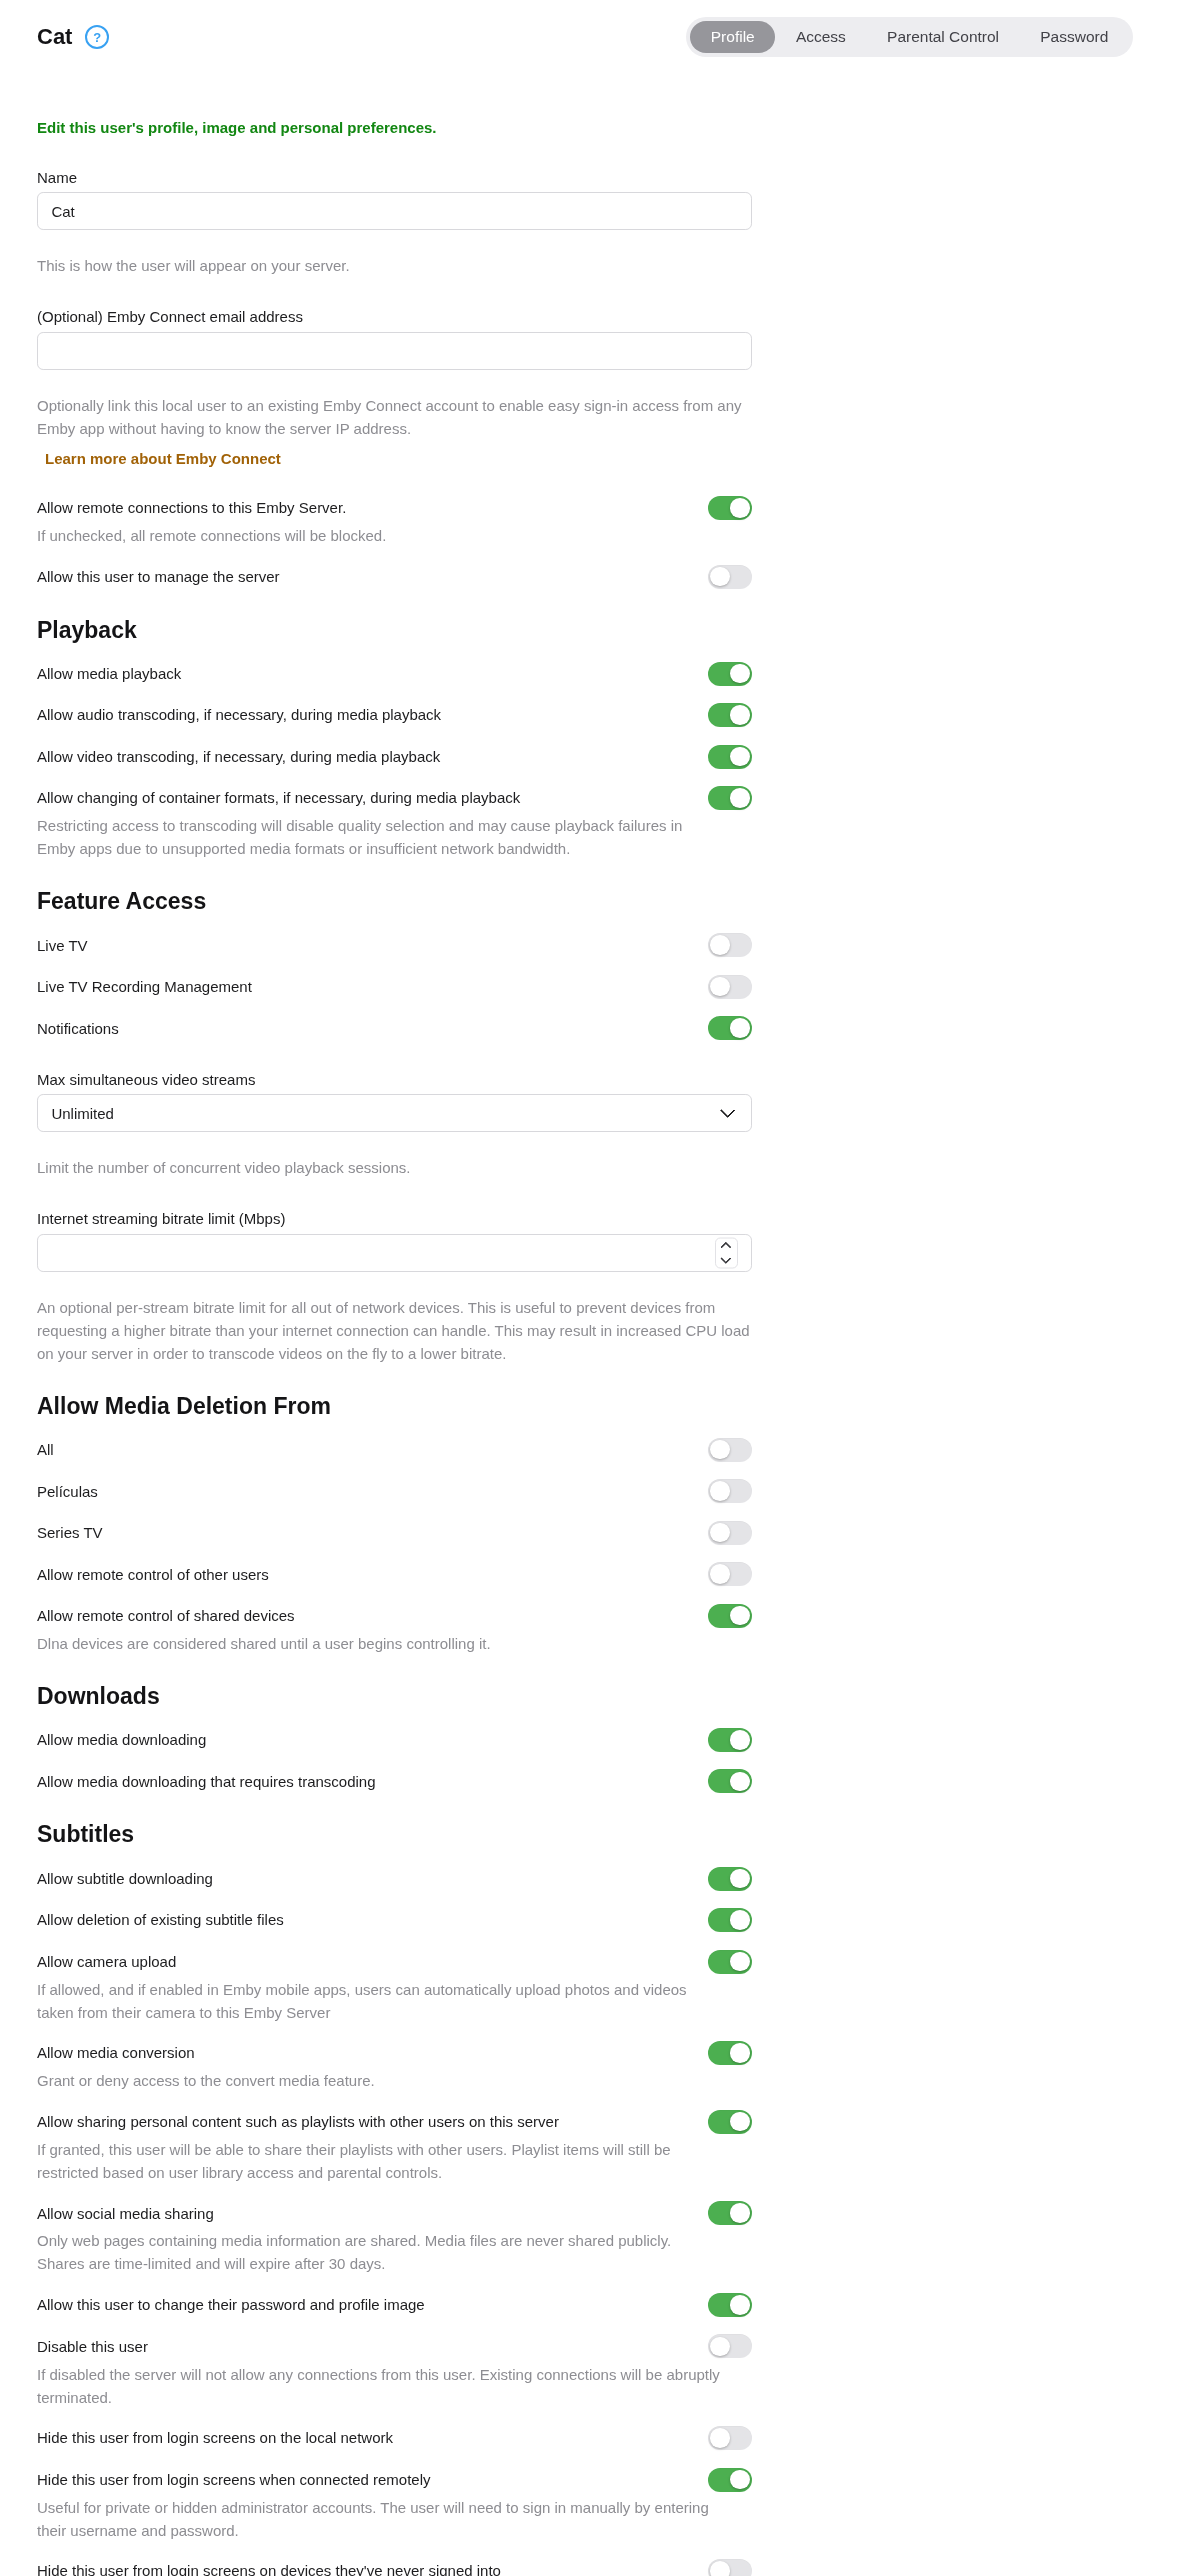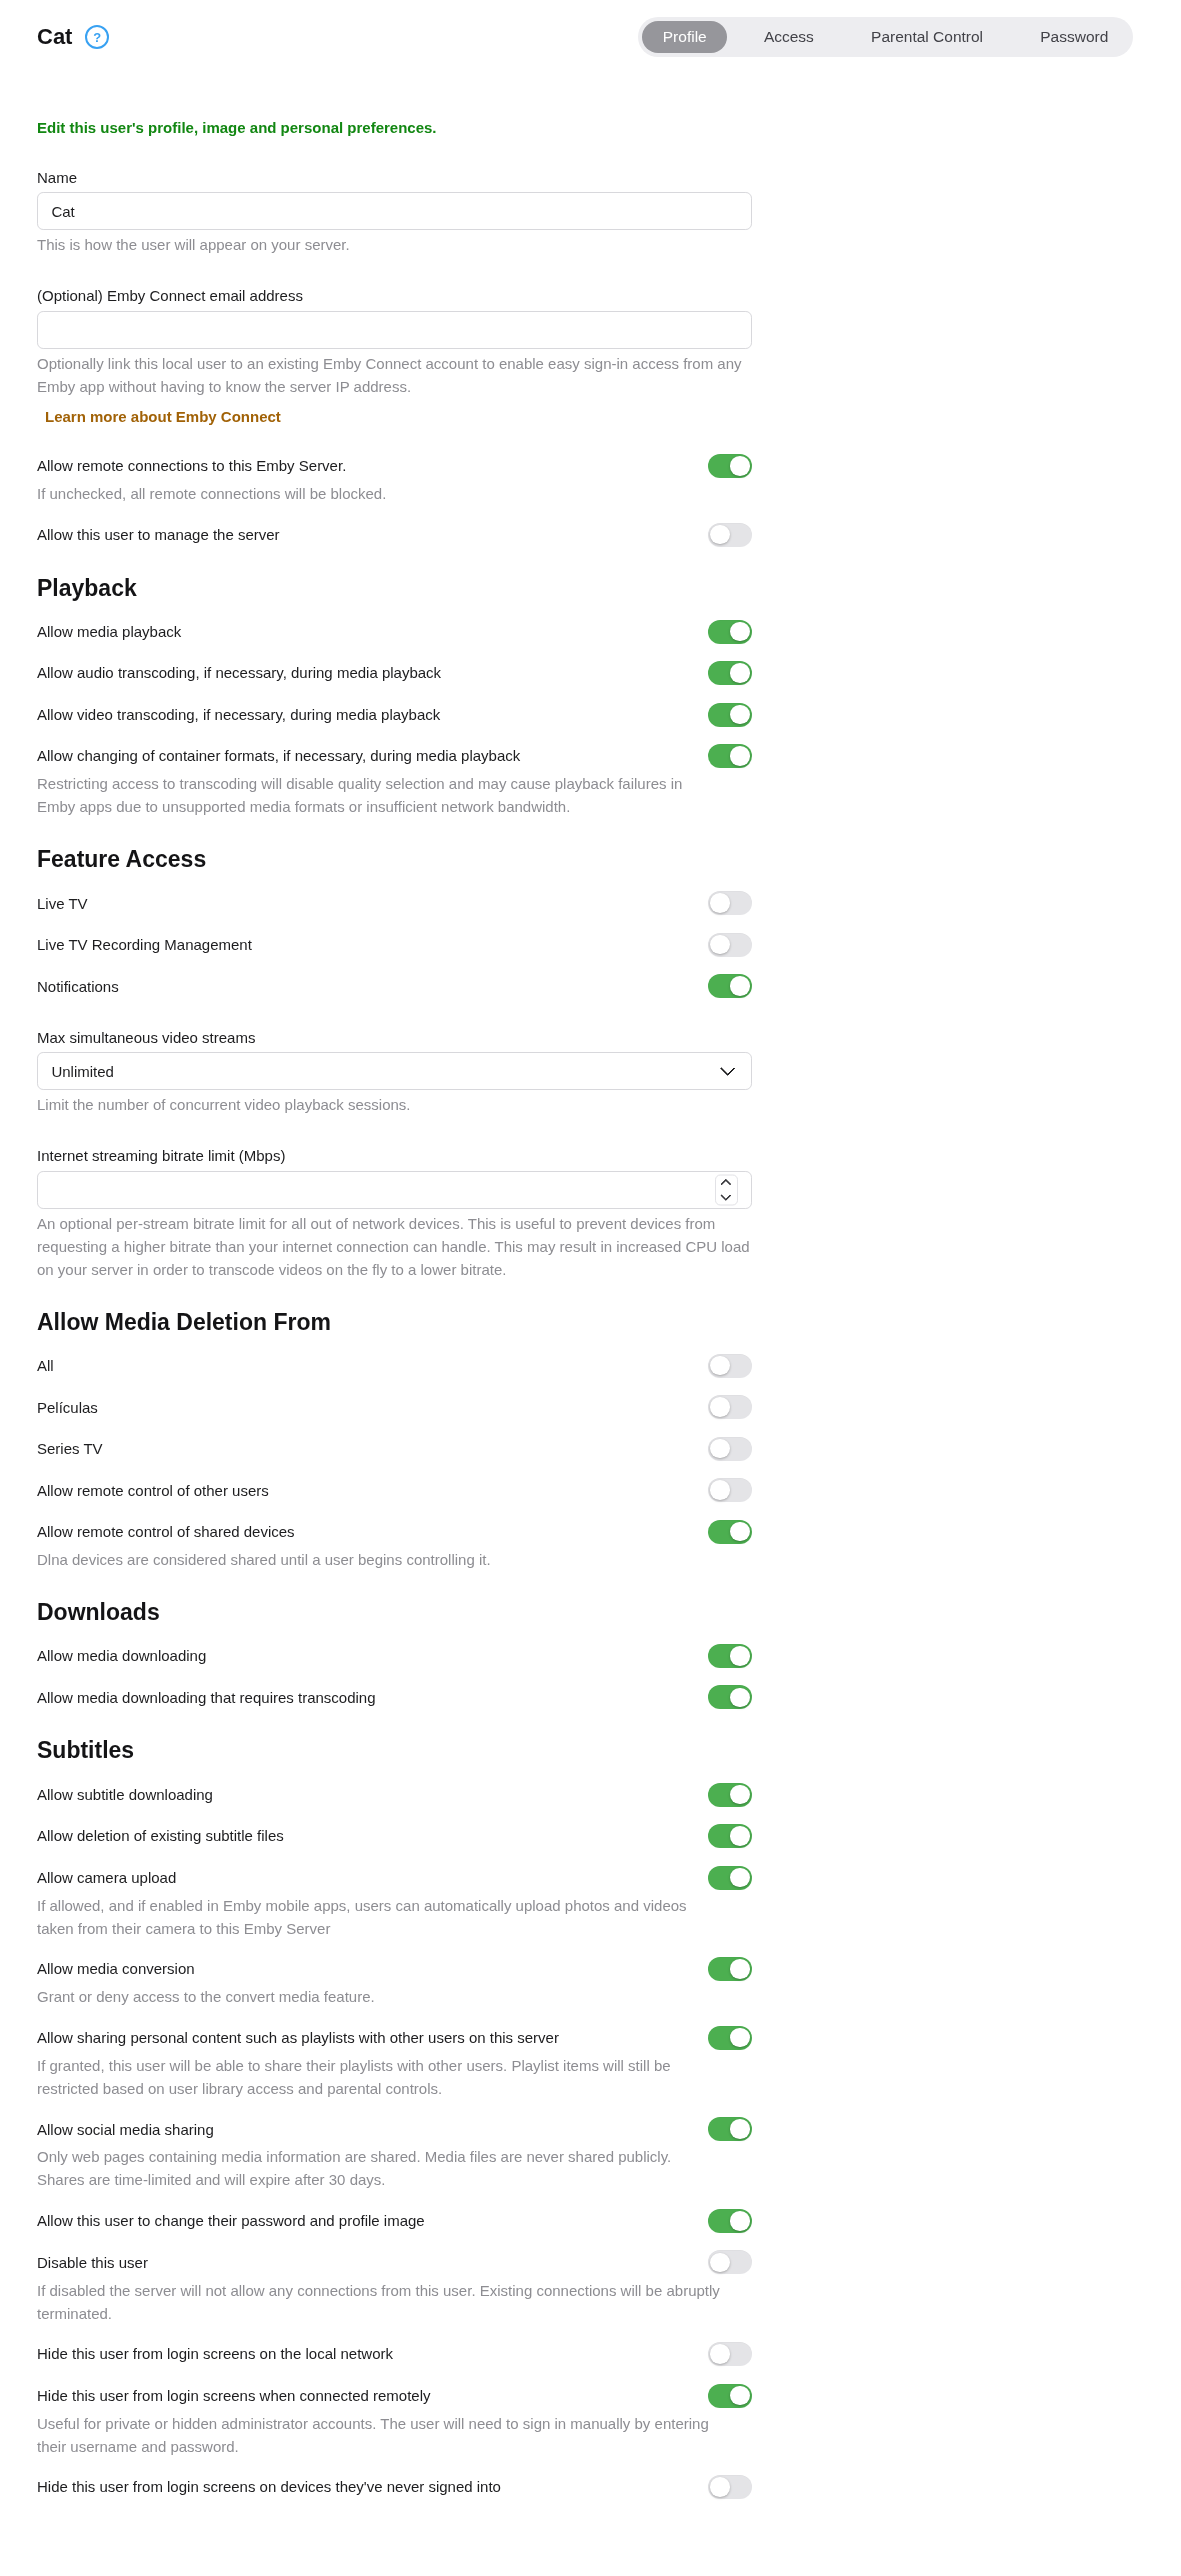--- a/index.html
+++ b/index.html
@@ -5,35 +5,35 @@
   html,body{margin:0;padding:0;background:#fff;}
   body{width:1182px;height:2774px;overflow:hidden;font-family:"Liberation Sans",sans-serif;-webkit-font-smoothing:antialiased;}
   .page{width:1182px;height:2774px;background:#fff;position:relative;}
 
   
   .topbar{display:flex;justify-content:space-between;align-items:center;padding:17px 49px 0 37px;}
   .title-wrap{display:flex;align-items:center;}
   .page-title{font-size:22px;font-weight:700;color:#141416;margin:0;line-height:1.1;}
   .help-icon{width:20.6px;height:20.6px;border:2.1px solid #38a1f2;border-radius:50%;color:#38a1f2;
     font-size:13px;font-weight:700;display:flex;align-items:center;justify-content:center;margin-left:12.4px;cursor:pointer;}
-  .tabs{background:#ededf0;border-radius:20.6px;padding:4.1px;display:flex;align-items:center;height:40px;box-sizing:border-box;gap:16px;}
+  .tabs{background:#ededf0;border-radius:20.6px;padding:4.1px;display:flex;align-items:center;height:40px;box-sizing:border-box;}
   .tab{font-size:15.5px;color:#424248;font-weight:500;padding:0 20.6px;height:32px;display:flex;align-items:center;
     border-radius:16px;cursor:pointer;white-space:nowrap;}
   .tab.active{background:#96969b;color:#fff;}
 
   
   .content{padding:0 37px;width:715px;}
   .intro{margin:61px 0 0;color:#128712;font-size:15px;font-weight:700;line-height:1.35;}
 
   .field{margin-top:31px;}
   .field-label{display:block;font-size:15px;color:#1d1d1f;margin-bottom:6.2px;}
   .text-input,.select-box,.number-wrap{width:100%;height:38px;border:1px solid #d8d8dc;border-radius:6.2px;
     box-sizing:border-box;background:#fff;}
   .text-input{font-size:15px;padding:0 13.4px;color:#1d1d1f;font-family:inherit;outline:none;display:block;}
-  .helper{color:#8d8d92;font-size:15px;line-height:23px;margin-top:3px;}
+  .helper{color:#8d8d92;font-size:15px;line-height:23px;margin-top:24px;}
   .helper + .helper{margin-top:3.1px;}
   .green-link{display:inline-block;margin-top:10.3px;color:#a16207;font-weight:700;font-size:15px;text-decoration:none;cursor:pointer;margin-left:8px;}
 
   
   .select-box{display:flex;align-items:center;justify-content:space-between;padding:0 17.5px 0 13.4px;font-size:15px;color:#1d1d1f;cursor:pointer;}
   .chevron-down{width:9.3px;height:9.3px;border-right:2.6px solid #1d1d1f;border-bottom:2.6px solid #1d1d1f;
     transform:rotate(45deg);margin-top:-5.2px;border-radius:1px;}
 
   
   .number-wrap{position:relative;}

